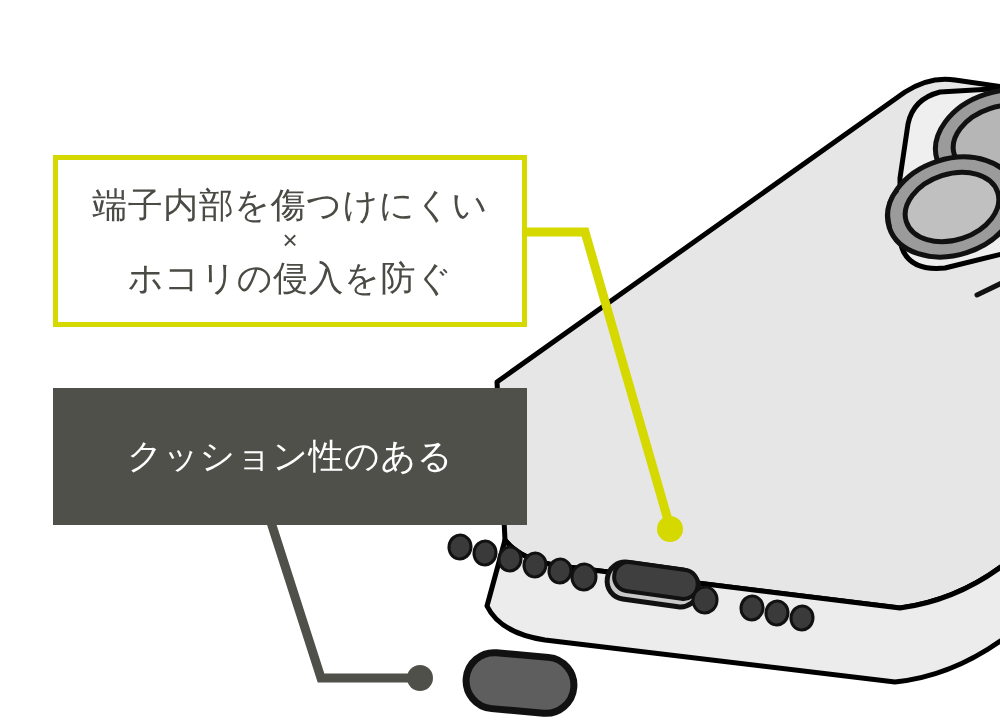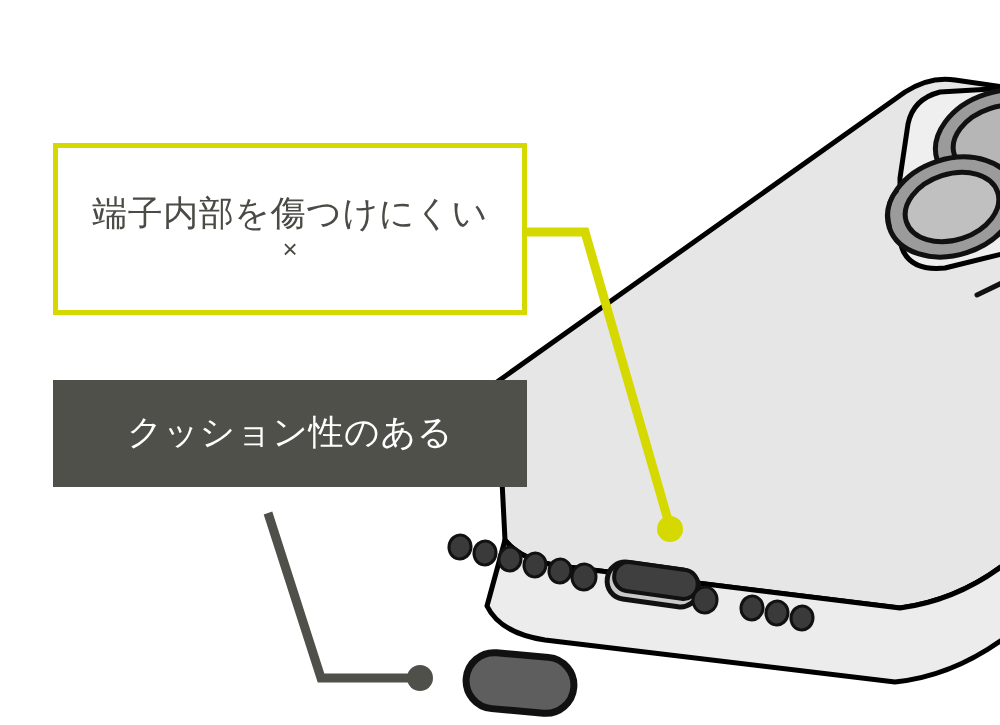--- a/index.html
+++ b/index.html
@@ -22,21 +22,21 @@
     left: 0;
     top: 0;
     width: 1000px;
     height: 725px;
   }
 
   
   .callout-yellow {
     position: absolute;
     left: 53px;
-    top: 143px;
+    top: 155px;
     width: 474px;
     height: 172px;
     box-sizing: border-box;
     border: 5px solid #d6d900;
     background: #ffffff;
     display: flex;
     flex-direction: column;
     align-items: center;
     justify-content: center;
     z-index: 40;
@@ -54,31 +54,30 @@
     font-size: 26px;
     line-height: 1.0;
     margin: 2px 0 4px 0;
     font-weight: 300;
   }
 
   
   .callout-dark {
     position: absolute;
     left: 53px;
-    top: 380px;
+    top: 388px;
     width: 474px;
-    height: 107px;
+    height: 137px;
     box-sizing: border-box;
     background: #4f5049;
     display: flex;
     flex-direction: column;
     align-items: center;
     justify-content: center;
     z-index: 40;
-    font-family: Liberation Serif, serif;
   }
   .callout-dark .line {
     color: #ffffff;
     font-size: 35px;
     line-height: 1.22;
     letter-spacing: 0.5px;
     white-space: nowrap;
     text-align: center;
   }
 </style>
@@ -191,19 +190,20 @@
         <path d="M 268,513 L 321,678 L 418,678" fill="none" stroke="#4f5049" stroke-width="9" stroke-linecap="butt" stroke-linejoin="miter"></path>
         <circle cx="420" cy="678" r="13" fill="#4f5049"></circle>
       </g>
 
     </g>
   </svg>
 
   <div class="callout-yellow">
     <div class="line">端子内部を傷つけにくい</div>
     <div class="xsep">×</div>
+    <div class="line">ホコリの侵入を防ぐ</div>
   </div>
 
   <div class="callout-dark">
     <div class="line">クッション性のある</div>
   </div>
 
 </div>
 
 </body></html>

